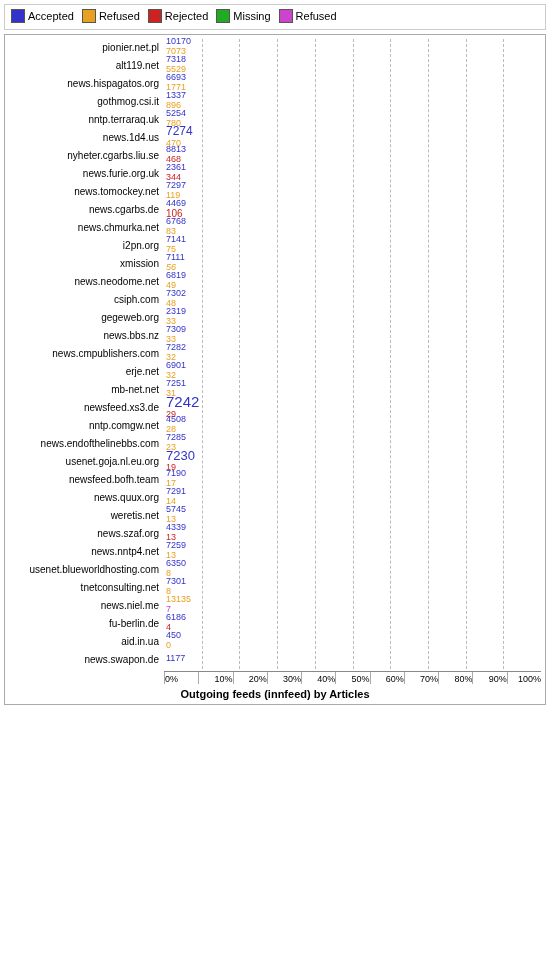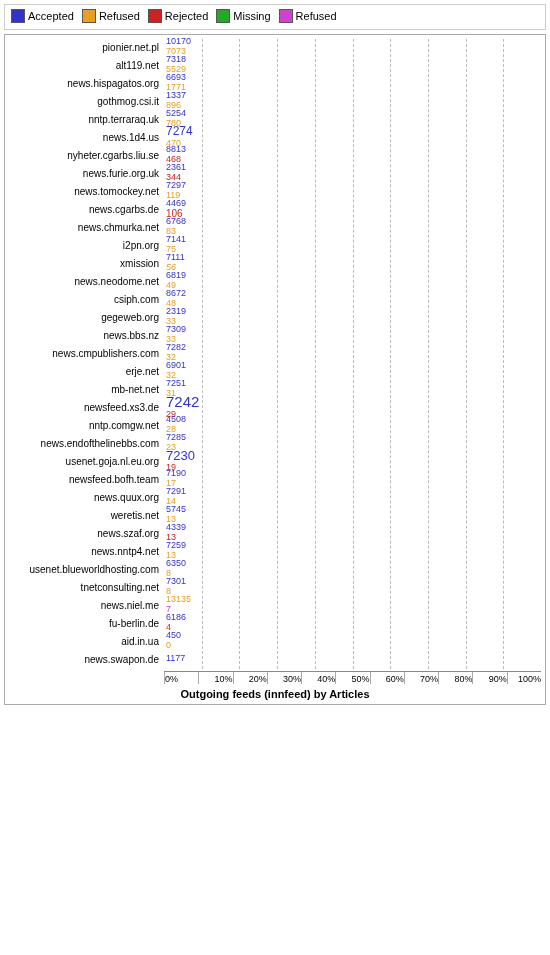--- a/index.html
+++ b/index.html
@@ -327,21 +327,21 @@
           </div>
         </div>
         <div class="row">
           <div class="row-label">csiph.com</div>
           <div class="bar-container" style="position: relative; z-index: 1;">
             <div style="display: flex; align-items: center; height: 12px;">
               <div class="bar-segment" style="width: 41.7257%; background: rgb(51, 51, 204);"></div>
               <div class="bar-segment" style="width: 0.274286%; background: rgb(232, 160, 32);"></div>
             </div>
             <div class="bar-label">
-              <span style="color: rgb(51, 51, 204); font-size: 9px; line-height: 1.1;">8672</span>
+              <span style="color: rgb(51, 51, 204); font-size: 9px; line-height: 1.1;">7302</span>
               <span style="color: rgb(232, 160, 32); font-size: 9px; line-height: 1.1;">48</span>
             </div>
           </div>
         </div>
         <div class="row">
           <div class="row-label">gegeweb.org</div>
           <div class="bar-container" style="position: relative; z-index: 1;">
             <div style="display: flex; align-items: center; height: 12px;">
               <div class="bar-segment" style="width: 13.2514%; background: rgb(51, 51, 204);"></div>
               <div class="bar-segment" style="width: 0.188571%; background: rgb(232, 160, 32);"></div>

